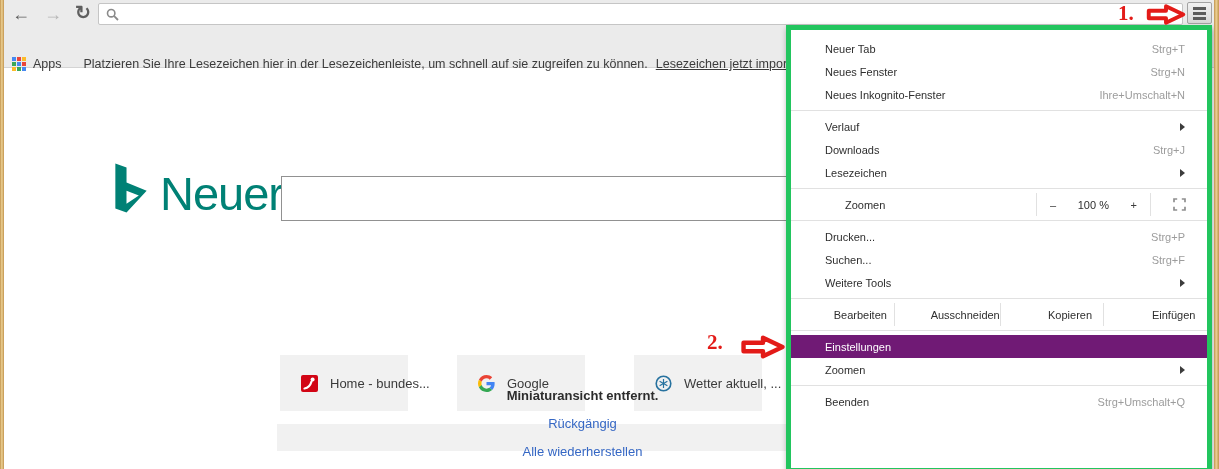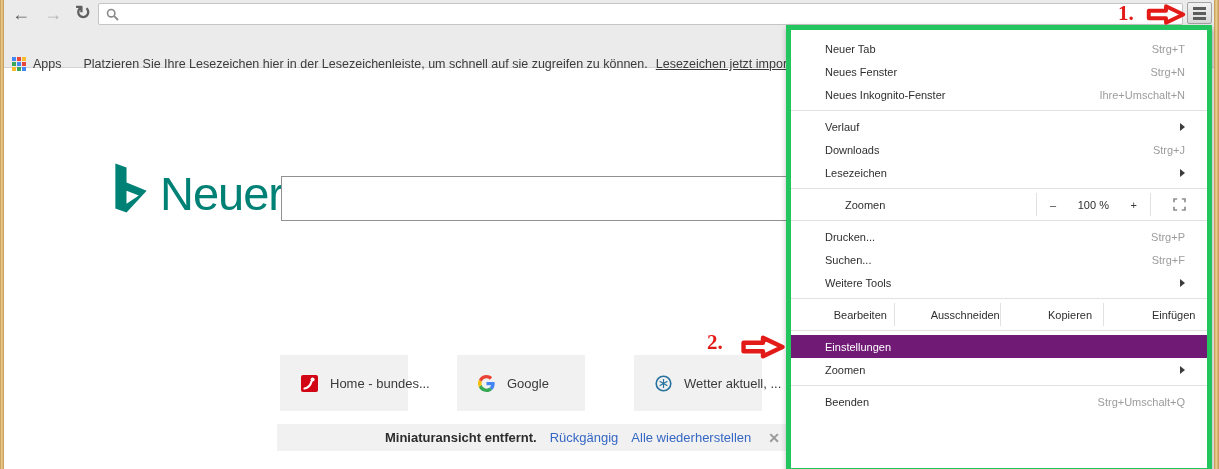--- a/index.html
+++ b/index.html
@@ -70,21 +70,21 @@
     position:absolute; top:355px; width:128px; height:56px; background:#f1f1f1;
     display:flex; align-items:center; padding-left:21px; cursor:pointer;
   }
   .tile .t-icon { width:17px; height:17px; margin-right:12px; flex:none; }
   .tile .t-label { font-size:13px; color:#3a3a3a; white-space:nowrap; }
   .bundesliga-box { width:17px; height:17px; background:#d20515; border-radius:2px; }
 
   .notif-bar {
     position:absolute; left:277px; top:424px; width:611px; height:27px;
     background:#f1f1f1; display:flex; align-items:center; justify-content:center;
-    font-size:13px; gap:13px;
+    font-size:13px; gap:13px;flex-direction:column;
   }
   .notif-msg { font-weight:bold; color:#2c2c2c; }
   .notif-link { color:#3567c4; cursor:pointer; }
   .notif-close { color:#9a9a9a; font-size:14px; font-weight:bold; cursor:pointer; margin-left:4px; }
 
   
   .dropdown {
     position:absolute; left:786px; top:25px; width:426px; height:448px;
     background:#fff; border:5px solid #22c55e;
     box-shadow:1px 3px 6px rgba(0,0,0,.35);

